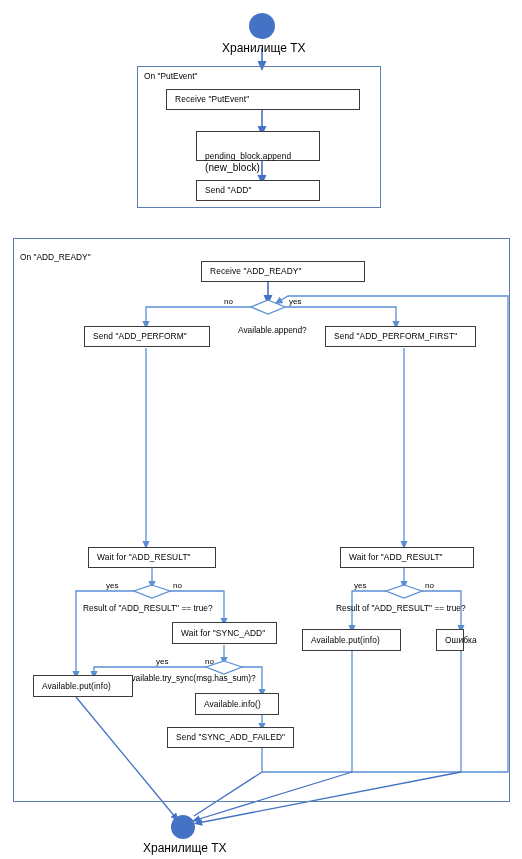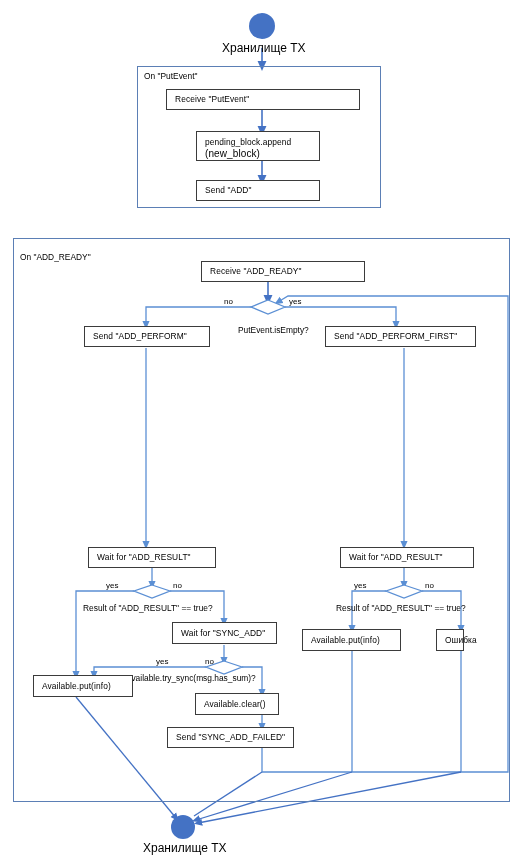--- a/index.html
+++ b/index.html
@@ -3,21 +3,21 @@
 <meta charset="utf-8">
 <style>
   html,body{margin:0;padding:0;background:#ffffff;}
   body{width:522px;height:859px;position:relative;overflow:hidden;
        font-family:"Liberation Sans","DejaVu Sans",sans-serif;color:#000;}
   #canvas{position:absolute;left:0;top:0;width:522px;height:859px;}
   svg.layer{position:absolute;left:0;top:0;width:522px;height:859px;overflow:visible;}
   .node{position:absolute;box-sizing:border-box;}
   .proc{border:1.4px solid #3b3b3b;background:#ffffff;display:flex;align-items:center;
         padding-left:8px;font-size:8.4px;line-height:1.25;letter-spacing:.1px;}
-  .proc.multi{display:block;padding-top:5px;}
+  .proc.multi{display:block;padding-top:19px;}
   .grp{position:absolute;box-sizing:border-box;border:1.2px solid #5b7fb5;background:transparent;}
   .grp-label{position:absolute;font-size:8.4px;color:#000;white-space:nowrap;}
   .term-label{position:absolute;font-size:12px;white-space:nowrap;text-align:center;}
   .edge-label{position:absolute;font-size:8px;color:#000;white-space:nowrap;}
   .dec-label{position:absolute;font-size:8.4px;color:#000;white-space:nowrap;}
 </style>
 </head>
 <body>
 
 <div id="canvas">
@@ -108,21 +108,21 @@
     <div style="font-size:10px;">(new_block)</div>
   </div>
 
   <div class="node proc" style="left:196px;top:180px;width:124px;height:21px;">Send "ADD"</div>
 
   <div class="node proc" style="left:201px;top:261px;width:164px;height:21px;">Receive "ADD_READY"</div>
 
   <svg class="layer" viewBox="0 0 522 859">
     <polygon points="268,300 285,307 268,314 251,307" fill="#ffffff" stroke="#5B8FD4" stroke-width="1.3"></polygon>
   </svg>
-  <div class="dec-label" style="left:238px;top:325px;">PutEvent.isEmpty?</div>
+  <div class="dec-label" style="left:238px;top:325px;">Available.append?</div>
   <div class="edge-label" style="left:224px;top:297px;">no</div>
   <div class="edge-label" style="left:289px;top:297px;">yes</div>
 
   <div class="node proc" style="left:84px;top:326px;width:126px;height:21px;">Send "ADD_PERFORM"</div>
 
   <div class="node proc" style="left:325px;top:326px;width:151px;height:21px;">Send "ADD_PERFORM_FIRST"</div>
 
   <div class="node proc" style="left:88px;top:547px;width:128px;height:21px;">Wait for "ADD_RESULT"</div>
 
   <div class="node proc" style="left:340px;top:547px;width:134px;height:21px;">Wait for "ADD_RESULT"</div>
@@ -142,21 +142,21 @@
   <div class="edge-label" style="left:425px;top:581px;">no</div>
 
   <div class="node proc" style="left:172px;top:622px;width:105px;height:22px;">Wait for "SYNC_ADD"</div>
 
   <div class="dec-label" style="left:126px;top:673px;">Available.try_sync(msg.has_sum)?</div>
   <div class="edge-label" style="left:156px;top:657px;">yes</div>
   <div class="edge-label" style="left:205px;top:657px;">no</div>
 
   <div class="node proc" style="left:33px;top:675px;width:100px;height:22px;">Available.put(info)</div>
 
-  <div class="node proc" style="left:195px;top:693px;width:84px;height:22px;">Available.clear()</div>
+  <div class="node proc" style="left:195px;top:693px;width:84px;height:22px;">Available.info()</div>
 
   <div class="node proc" style="left:167px;top:727px;width:127px;height:21px;">Send "SYNC_ADD_FAILED"</div>
 
   <div class="node proc" style="left:302px;top:629px;width:99px;height:22px;">Available.put(info)</div>
 
   <div class="node proc" style="left:436px;top:629px;width:28px;height:22px;">Ошибка</div>
 
 </div>
 
 </body></html>

